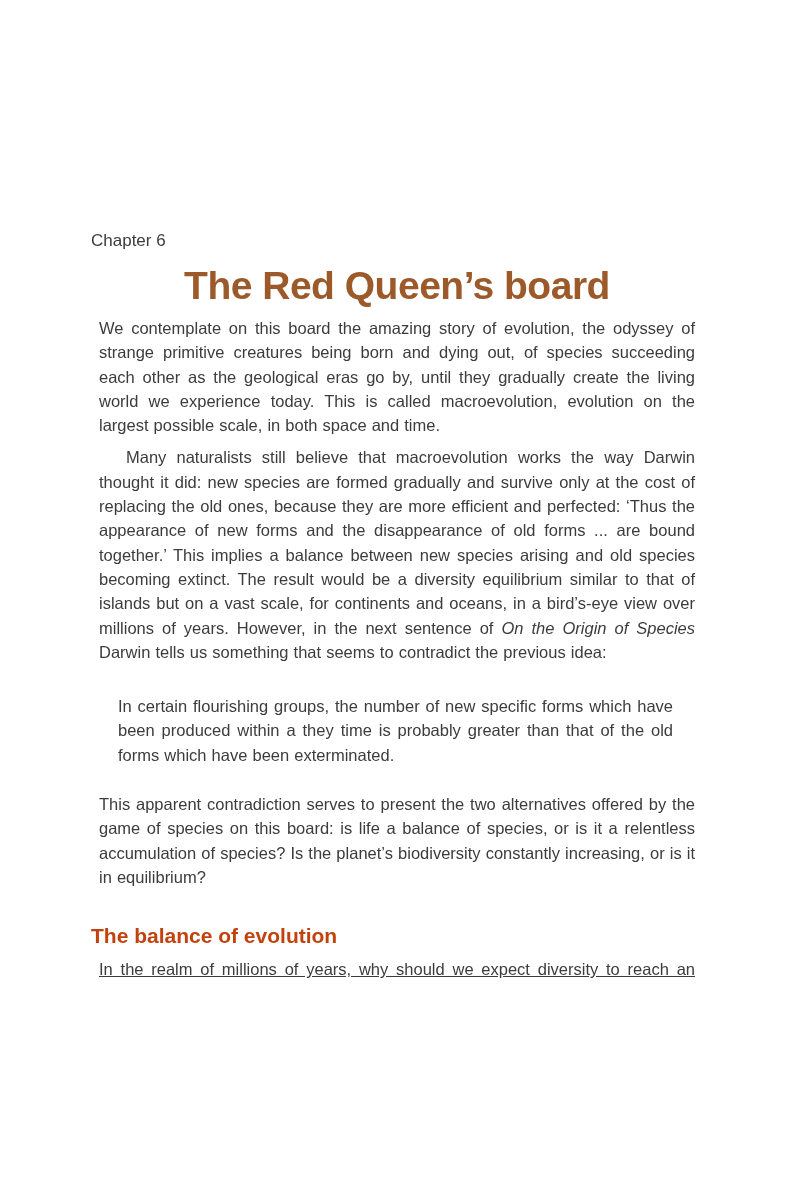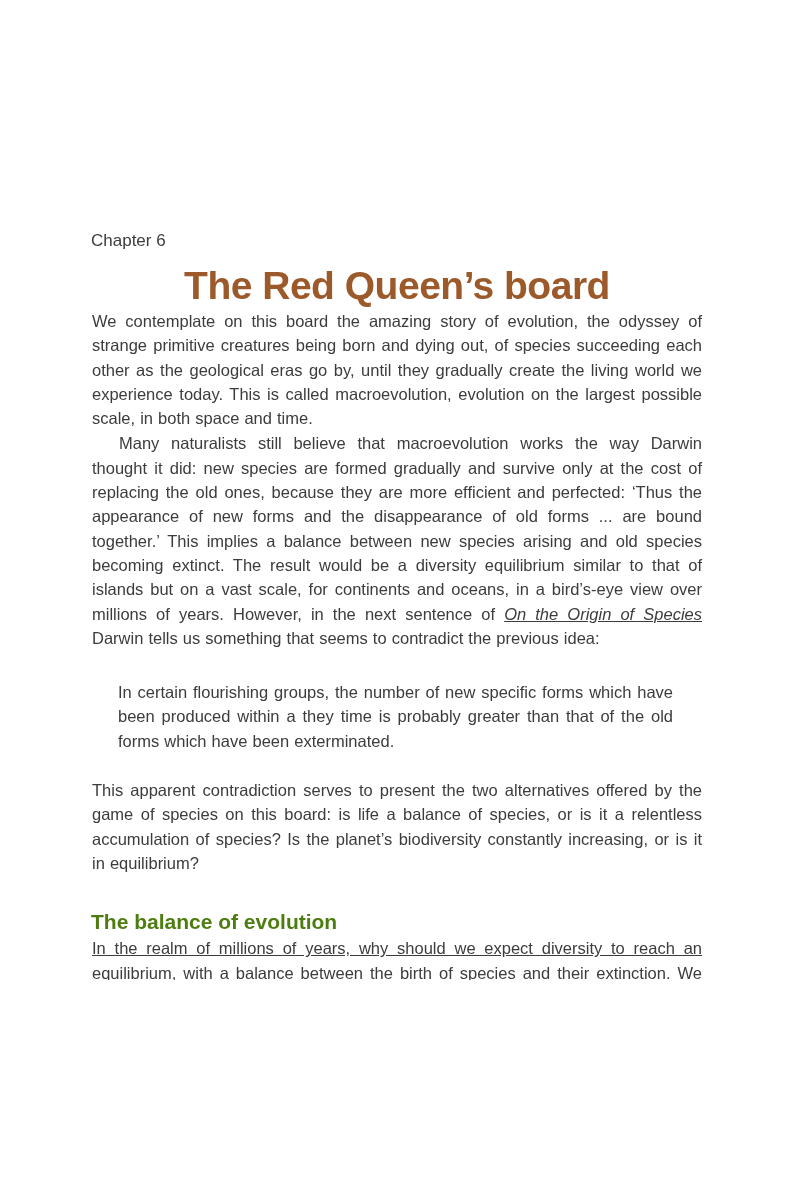--- a/index.html
+++ b/index.html
@@ -26,21 +26,21 @@
     color: #3c3c3c;
   }
   .chapter-title {
     margin: 13px 0 0 0;
     font-size: 39px;
     line-height: 44px;
     font-weight: bold;
     letter-spacing: -0.5px;
   }
   p.body-para {
-    margin: 1px;
+    margin: 8px;
     font-size: 16.5px;
     line-height: 24.3px;
     text-align: justify;
     text-align-last: left;
     word-spacing: 0.5px;
   }
   .para-first {
     margin-top: 50px;
   }
   .para-indent {
@@ -59,37 +59,36 @@
     font-size: 21px;
     line-height: 26px;
     font-weight: bold;
   }
   .para-after-heading {
     margin-top: 14px;
     text-decoration: underline;
   }
   em.book-title {
     font-style: italic;
-    text-decoration: underline;
   }
 </style>
 </head>
 <body>
 
 <div class="page">
 
   <p class="chapter-label">Chapter 6</p>
 
   <h1 class="chapter-title" style="color: rgb(156, 90, 43); text-align: center;">The Red Queen’s board</h1>
 
   <p class="body-para para-first">We contemplate on this board the amazing story of evolution, the odyssey of strange primitive creatures being born and dying out, of species succeeding each other as the geological eras go by, until they gradually create the living world we experience today. This is called macroevolution, evolution on the largest possible scale, in both space and time.</p>
 
   <p class="body-para para-indent"><span>Many naturalists still believe that macroevolution works the way Darwin thought it did: new species are formed gradually and survive only at the cost of replacing the old ones, because they are more efficient and perfected: ‘Thus the appearance of new forms and the disappearance of old forms ... are bound together.’ This implies a balance between new species arising and old species becoming extinct. The result would be a diversity equilibrium similar to that of islands but on a vast scale, for continents and oceans, in a bird’s-eye view over millions of years. However, in the next sentence of </span><em class="book-title">On the Origin of Species</em><span> Darwin tells us something that seems to contradict the previous idea:</span></p>
 
   <blockquote class="quote">In certain flourishing groups, the number of new specific forms which have been produced within a they time is probably greater than that of the old forms which have been exterminated.</blockquote>
 
   <p class="body-para">This apparent contradiction serves to present the two alternatives offered by the game of species on this board: is life a balance of species, or is it a relentless accumulation of species? Is the planet’s biodiversity constantly increasing, or is it in equilibrium?</p>
 
-  <h2 class="section-heading" style="color: #4d7c0f;">The balance of evolution</h2>
+  <h2 class="section-heading" style="color: #c2410c;">The balance of evolution</h2>
 
   <p class="body-para para-after-heading">In the realm of millions of years, why should we expect diversity to reach an equilibrium, with a balance between the birth of species and their extinction. We have good reasons to think that this is the case, processes working so that, as diversity accumulates, speciation becomes more difficult and extinction easier, bringing the two closer together until they equalise and an equilibrium is reached (Figure 6.1).</p>
 
 </div>
 
 </body></html>

